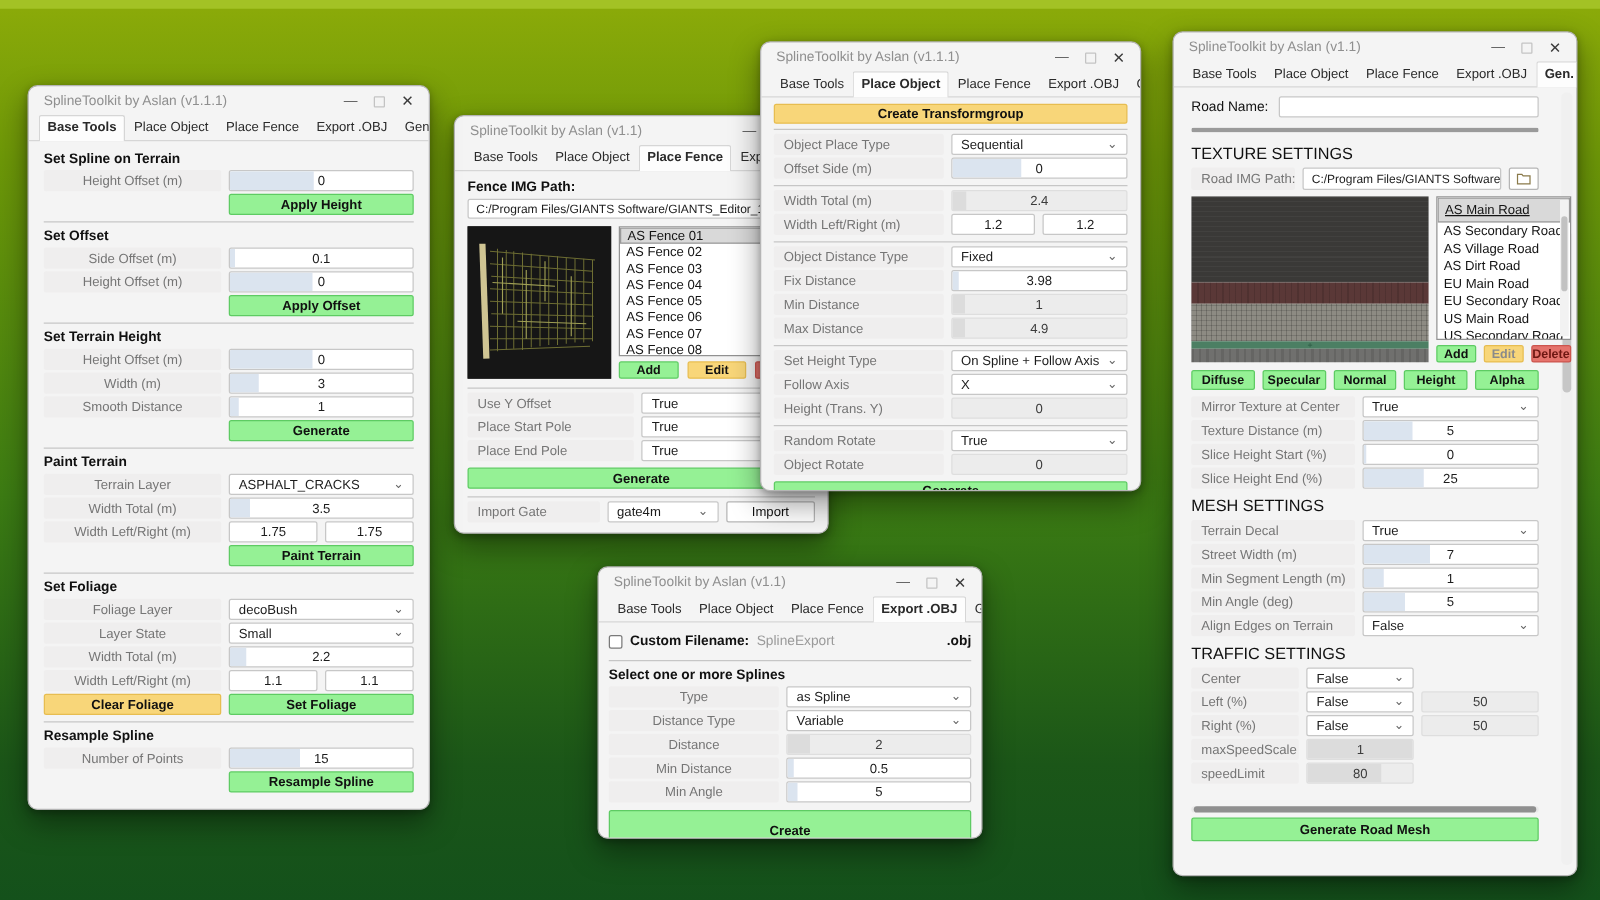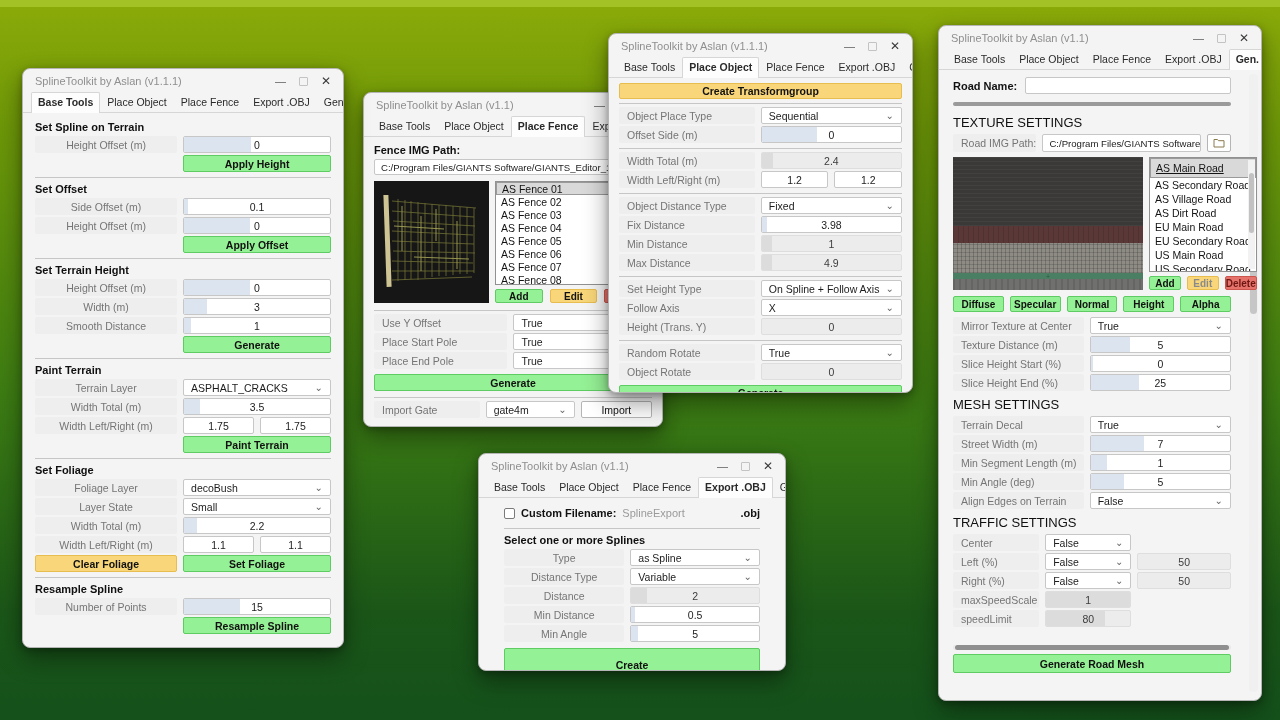--- a/index.html
+++ b/index.html
@@ -441,21 +441,21 @@
       <span class="ctrl close">✕</span>
     </span>
   </div>
   <div class="tabs">
     <span class="tab">Base Tools</span>
     <span class="tab">Place Object</span>
     <span class="tab">Place Fence</span>
     <span class="tab active">Export .OBJ</span>
     <span class="tab">Gen. Street</span>
   </div>
-  <div class="content" style="padding:6px 25px 8px;">
+  <div class="content" style="padding:6px 8px 8px;">
     <div style="display:flex; align-items:center; gap:6px; height:16px; margin:1px 0 3px;">
       <span class="checkbox"></span>
       <span style="font-weight:bold; color:#111;">Custom Filename:</span>
       <span style="color:#9a9a9a;">SplineExport</span>
       <span style="margin-left:auto; font-weight:bold; color:#111;">.obj</span>
     </div>
     <div class="gline"></div>
     <div class="sec-title">Select one or more Splines</div>
     <div class="row">
       <div class="lbl c47">Type</div>
@@ -501,21 +501,21 @@
     <span class="tab">Place Object</span>
     <span class="tab">Place Fence</span>
     <span class="tab">Export .OBJ</span>
     <span class="tab active">Gen. Street</span>
   </div>
   <div id="w5-vscroll">
         <span class="thumb"></span>
       </div>
   <div class="content">
     <div style="display:flex; align-items:center; gap:8px; height:19px; margin:2px 0;">
-      <span style="font-weight:bold; color:#111;">Road Name:</span>
+      <span style="font-weight:normal; color:#111;">Road Name:</span>
       <div class="field grow" style="height:17px;"></div>
     </div>
     <div class="gline-thick"></div>
     <div class="hdr-caps">TEXTURE SETTINGS</div>
     <div class="row" style="height:18px;">
       <div class="lbl left" style="flex:0 0 30%;">Road IMG Path:</div>
       <div class="field txt grow">C:/Program Files/GIANTS Software/GIANTS</div>
       <div class="btn white" style="flex:0 0 24px; height:18px;">
         <svg width="12" height="10" viewBox="0 0 12 10">
               <path d="M1 1.5h3.5l1 1.2H11v6.3H1z" fill="none" stroke="#8a7a4a" stroke-width="1"></path>

